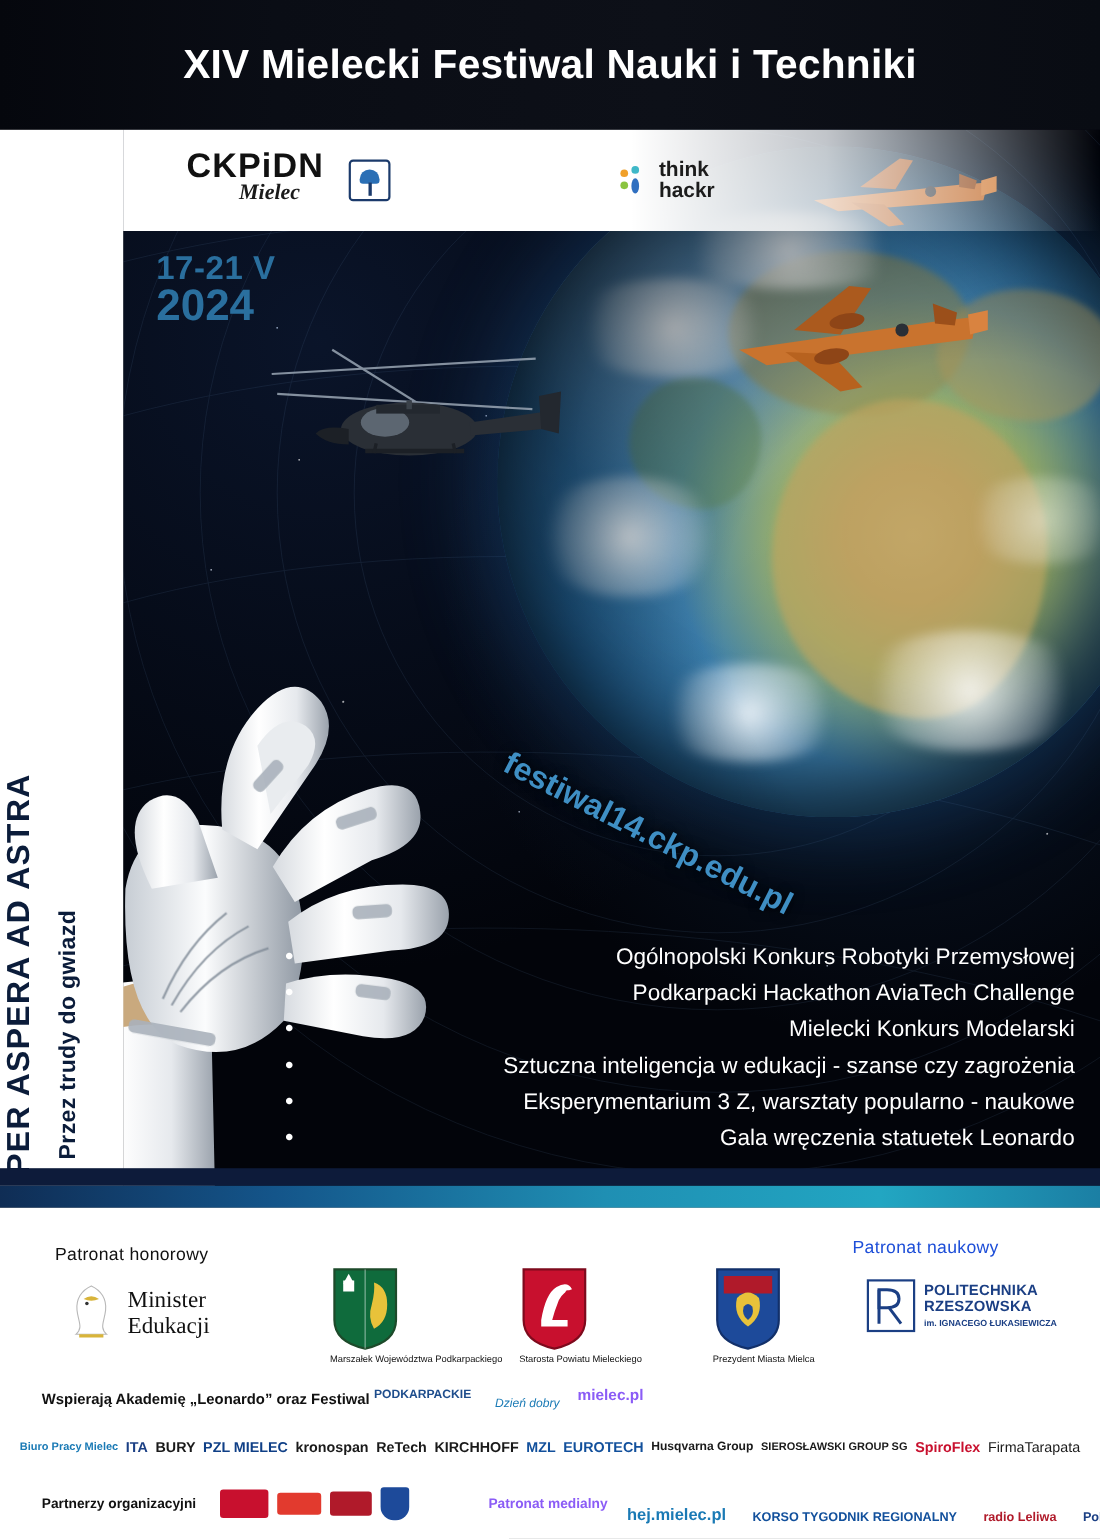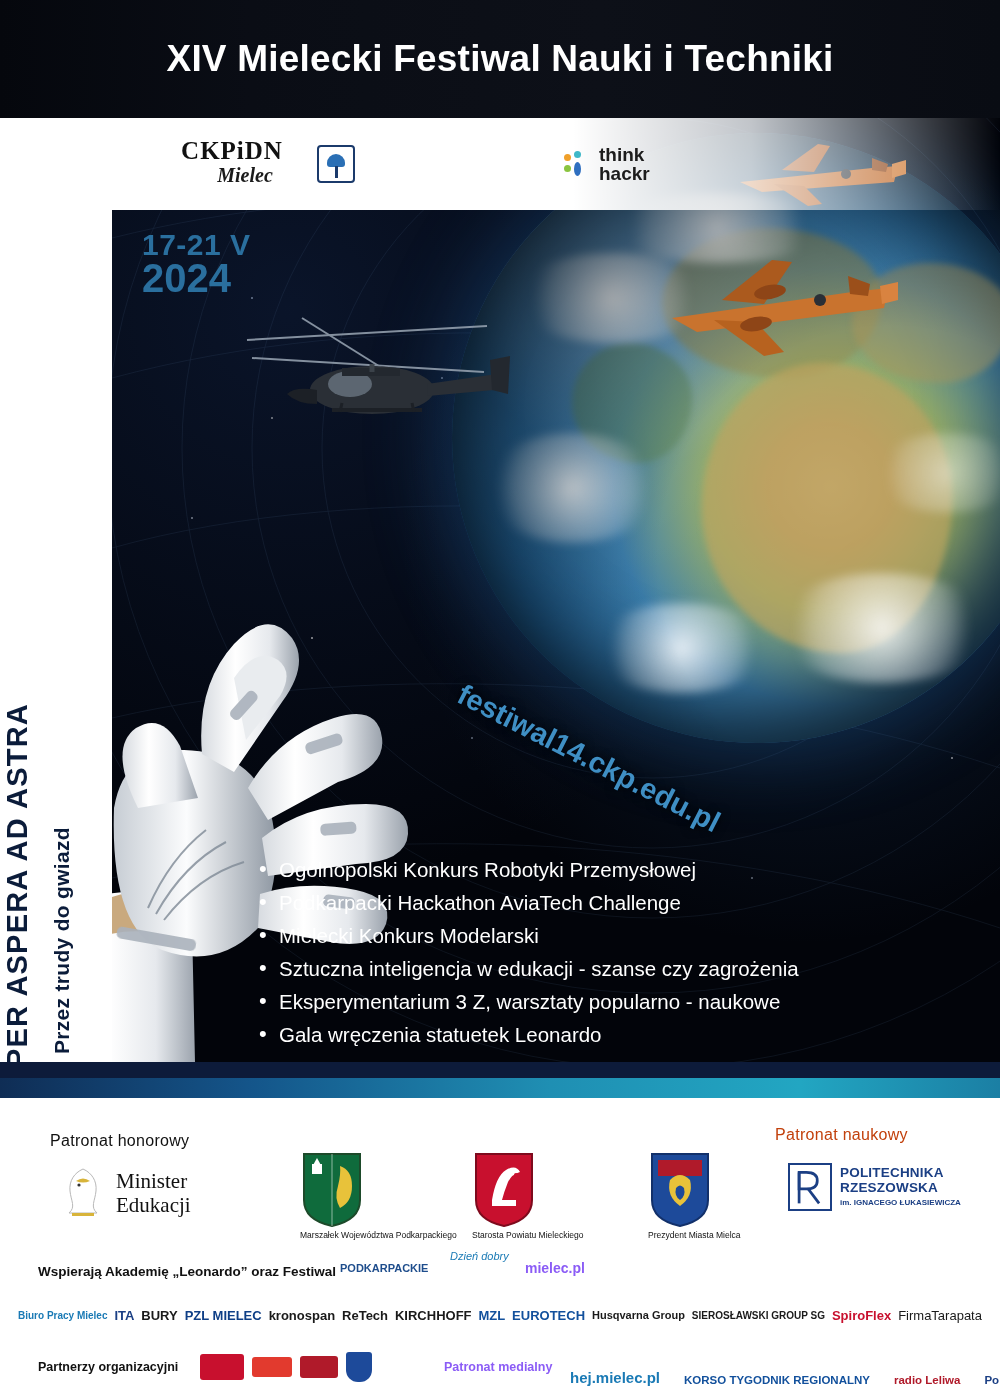--- a/index.html
+++ b/index.html
@@ -60,22 +60,22 @@
   .logo-strip {
     position: absolute; left: 112px; top: 118px; width: 888px; height: 92px;
     background: linear-gradient(90deg,#ffffff 0%,#ffffff 52%,rgba(255,255,255,0.75) 72%,rgba(255,255,255,0.0) 100%);
     display: flex; align-items: center;
   }
   .logo-ckpidn {
     position: absolute; left: 30px; top: 16px; width: 180px; height: 60px;
     color: #111; text-align: center;
   }
   .logo-ckpidn .big {
-    font-family: Liberation Serif, serif;
-    font-size: 25px; font-weight: bold; letter-spacing: 1px; line-height: 34px;
+    font-family: Liberation Sans, sans-serif;
+    font-size: 31px; font-weight: bold; letter-spacing: 1px; line-height: 34px;
   }
   .logo-ckpidn .small {
     font-family: "Liberation Serif", serif;
     font-style: italic; font-size: 20px; font-weight: bold;
     margin-top: -4px; margin-left: 26px; color: #1a1a1a;
   }
   .logo-leonardo {
     position: absolute; left: 205px; top: 20px; width: 230px; height: 52px;
     display: flex; align-items: center; gap: 8px;
   }
@@ -197,20 +197,21 @@
     position: absolute; left: 145px; top: 735px; width: 720px;
     color: #ffffff;
   }
   .bullets li {
     list-style: none;
     font-size: 20.5px;
     line-height: 33px;
     padding-left: 22px;
     position: relative;
     white-space: nowrap;
+    text-align: right;
   }
   .bullets li::before {
     content: "•"; position: absolute; left: 2px; top: -1px; font-size: 22px; color: #fff;
   }
 
   
   .heli { position: absolute; left: 110px; top: 180px; width: 300px; height: 150px; }
   
   .plane-top { position: absolute; left: 610px; top: 12px; width: 190px; height: 90px; }
   .plane-mid { position: absolute; left: 540px; top: 130px; width: 250px; height: 120px; }
@@ -230,21 +231,21 @@
 
   
   .bottom {
     position: absolute; left: 0; top: 1098px; width: 1000px; height: 301px;
     background: #ffffff;
   }
   .patron-honorary-label {
     position: absolute; left: 50px; top: 34px; font-size: 16px; color: #111; letter-spacing: 0.3px;
   }
   .patron-sci-label {
-    position: absolute; left: 775px; top: 28px; font-size: 16px; color: #c2410c; letter-spacing: 0.3px;
+    position: absolute; left: 775px; top: 28px; font-size: 16px; color: #1d4ed8; letter-spacing: 0.3px;
   }
   .minister {
     position: absolute; left: 60px; top: 62px; width: 200px; height: 66px;
     display: flex; align-items: center; gap: 10px;
   }
   .eagle {
     width: 46px; height: 56px;
     background: #fff;
     position: relative;
   }
@@ -521,21 +522,21 @@
       <div class="polrz-text">
         <div class="l1">POLITECHNIKA</div>
         <div class="l2">RZESZOWSKA</div>
         <div class="l3">im. IGNACEGO ŁUKASIEWICZA</div>
       </div>
     </div>
 
     <div class="support-label">Wspierają Akademię „Leonardo” oraz Festiwal</div>
     <div class="support-logos">
       <span style="position:absolute;left:0;top:12px;font-size:11px;font-weight:bold;color:#1e4d8c;">PODKARPACKIE</span>
-      <span style="position:absolute;left:110px;top:0;font-size:11px;font-style:italic;color:#1a7ab5;">Dzień dobry</span>
+      <span style="position:absolute;left:110px;top:20px;font-size:11px;font-style:italic;color:#1a7ab5;">Dzień dobry</span>
       <span style="position:absolute;left:185px;top:10px;font-size:14px;font-weight:bold;color:#8b5cf6;">mielec.pl</span>
     </div>
 
     <div class="sponsor-row">
       <span class="sponsor" style="color:#1a7ab5;font-size:10px;">Biuro Pracy Mielec</span>
       <span class="sponsor" style="color:#1b3f84;">ITA</span>
       <span class="sponsor">BURY</span>
       <span class="sponsor" style="color:#0f3f86;">PZL MIELEC</span>
       <span class="sponsor">kronospan</span>
       <span class="sponsor">ReTech</span>

